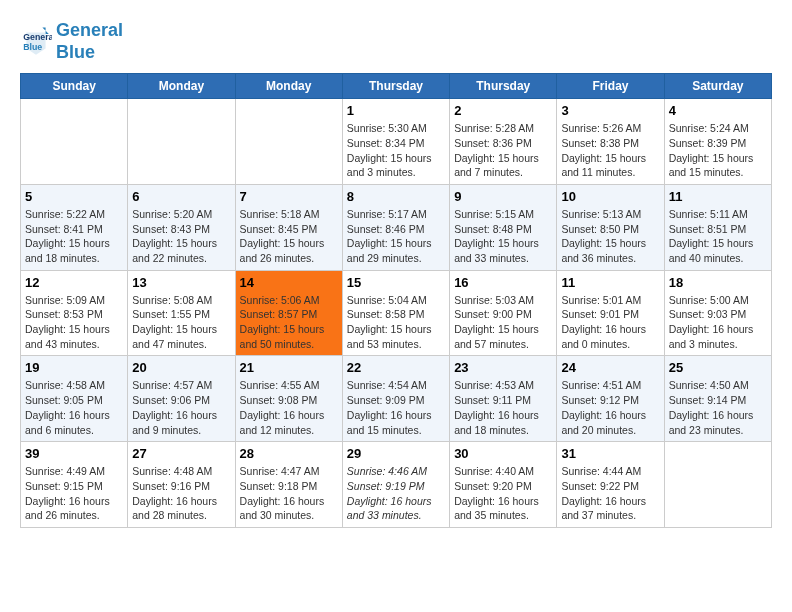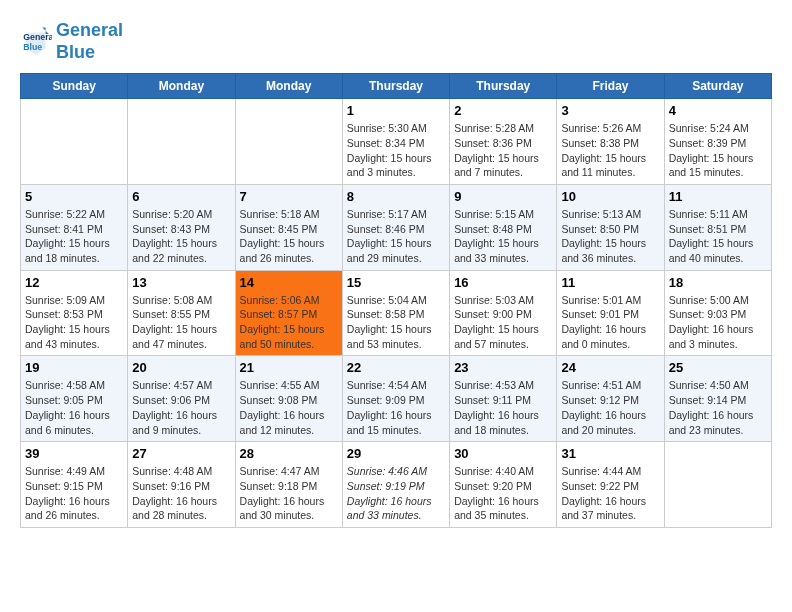--- a/index.html
+++ b/index.html
@@ -217,21 +217,21 @@
         <td style="background-color: rgb(255, 255, 255);">
           <div class="day-number">12</div>
           <div class="day-info" style="white-space: pre-line;">Sunrise: 5:09 AM
 Sunset: 8:53 PM
 Daylight: 15 hours
 and 43 minutes.</div>
         </td>
         <td style="background-color: rgb(255, 255, 255);">
           <div class="day-number">13</div>
           <div class="day-info" style="white-space: pre-line;">Sunrise: 5:08 AM
-Sunset: 8:55 PM
+Sunset: 1:55 PM
 Daylight: 15 hours
 and 47 minutes.</div>
         </td>
         <td style="background-color: #f97316;">
           <div class="day-number">14</div>
           <div class="day-info" style="white-space: pre-line;">Sunrise: 5:06 AM
 Sunset: 8:57 PM
 Daylight: 15 hours
 and 50 minutes.</div>
         </td>

